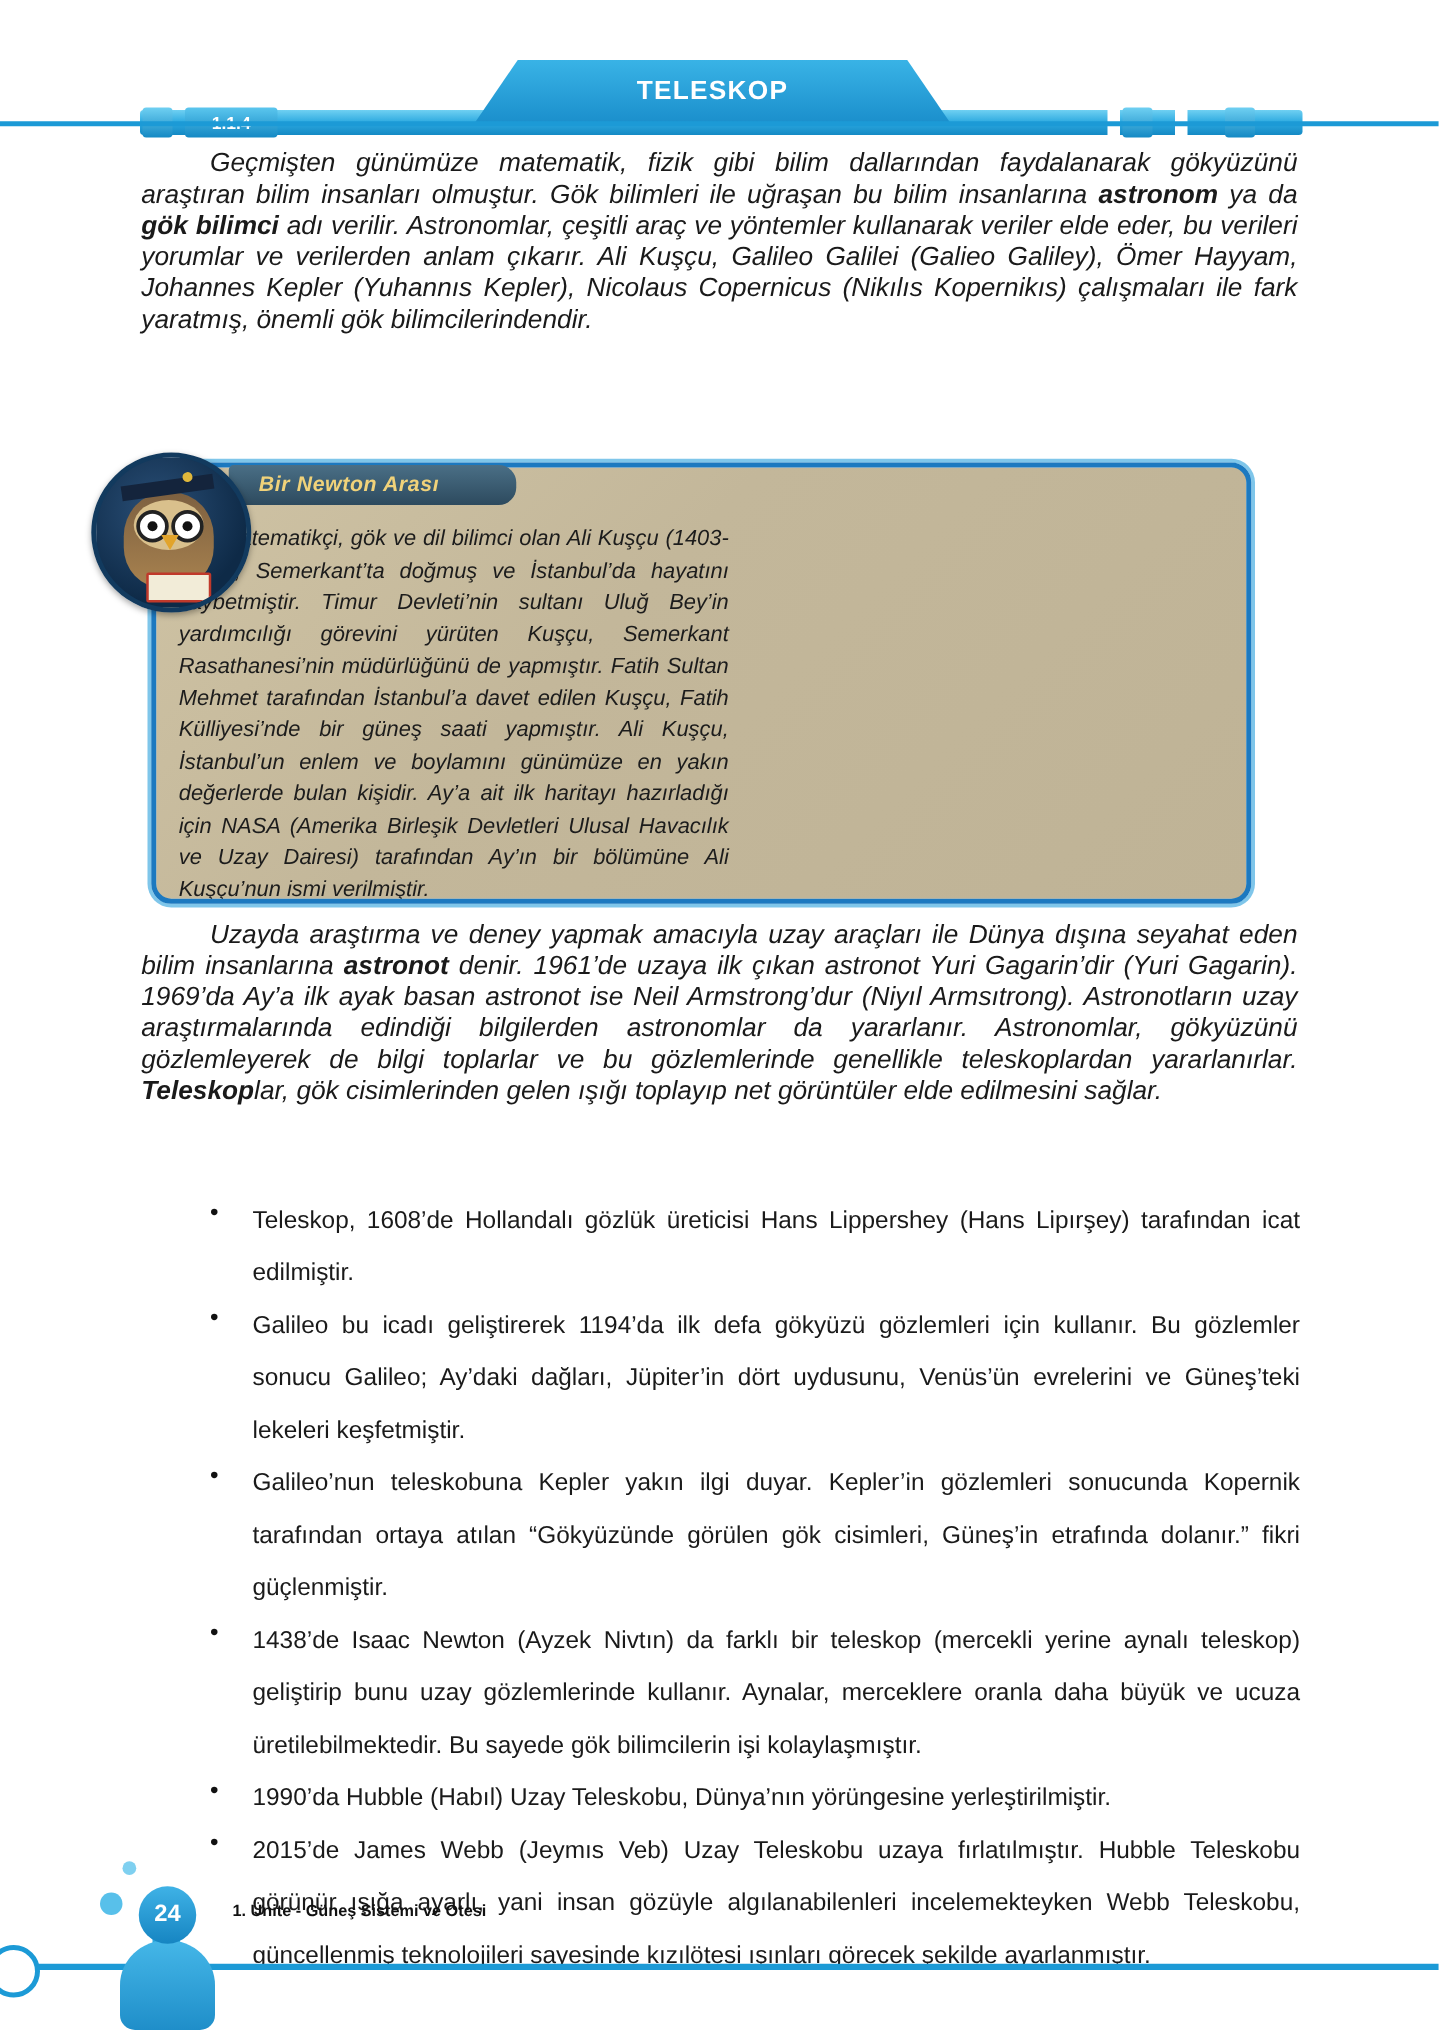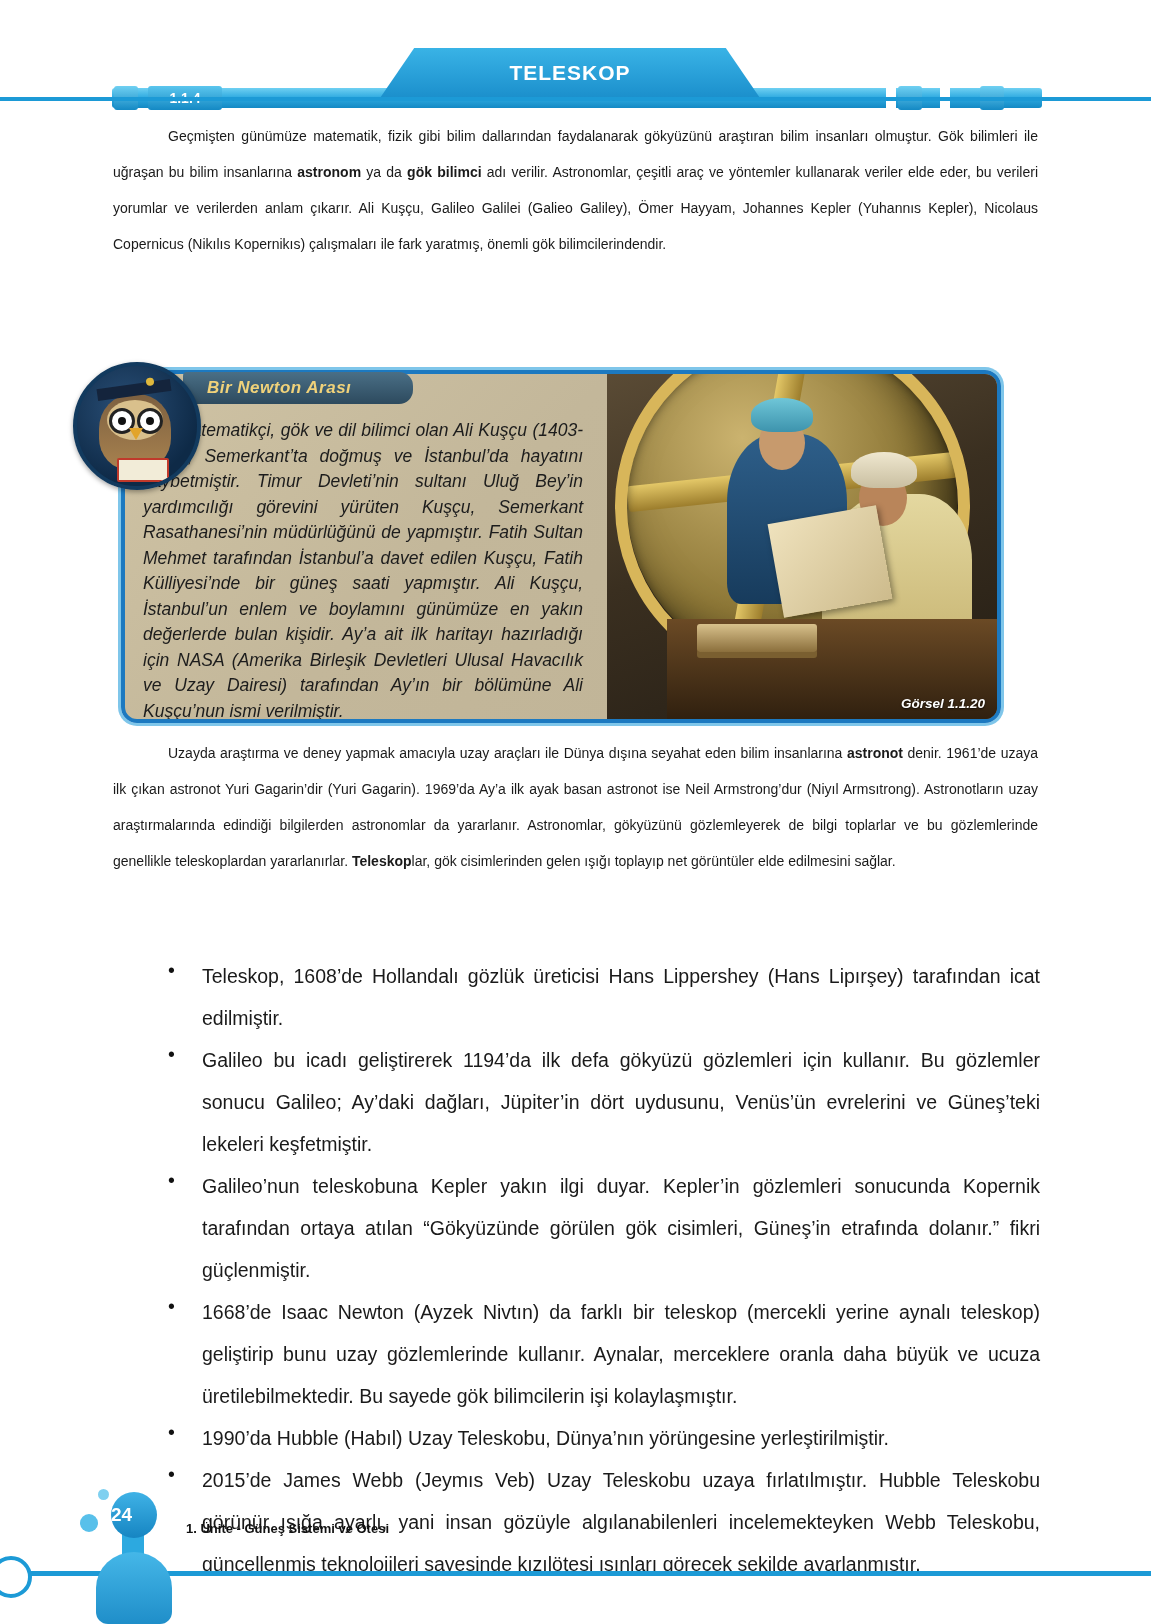--- a/index.html
+++ b/index.html
@@ -94,24 +94,25 @@
 
   
   .content {
     position: absolute;
     top: 118px;
     left: 113px;
     width: 925px;
   }
   p.para {
     margin: 0 0 0 0;
-    font-size: 14px;
-    line-height: 36px;
+    font-size: 21px;
+    line-height: 25px;
     text-align: justify;
     text-indent: 55px;
+    font-style: italic;
   }
   b { font-weight: bold; }
 
   
   .infobox-wrap {
     position: absolute;
     top: 362px;
     left: 113px;
     width: 885px;
     height: 358px;
@@ -460,29 +461,29 @@
     position: absolute;
     left: 4px;
     bottom: 0;
     width: 76px;
     height: 72px;
     border-radius: 50% 50% 12px 12px;
     background: linear-gradient(to bottom, #45b7e8, #1f8ec9);
   }
   .page-number {
     position: absolute;
-    bottom: 86px;
+    bottom: 69px;
     left: 111px;
     width: 46px;
     height: 46px;
     border-radius: 50%;
     background: linear-gradient(to bottom, #3fb2e6, #1685c2);
     display: flex;
     align-items: center;
-    justify-content: flex-start;
+    justify-content: center;
   }
   .page-number span {
     color: #ffffff;
     font-size: 19px;
     font-weight: bold;
   }
   .dot-sm {
     position: absolute;
     bottom: 92px;
     left: 80px;
@@ -538,37 +539,20 @@
   </div>
   <div class="header-rule"></div>
 </div>
 
 <div class="content">
   <p class="para"><span>Geçmişten günümüze matematik, fizik gibi bilim dallarından faydalanarak gökyüzünü araştıran bilim insanları olmuştur. Gök bilimleri ile uğraşan bu bilim insanlarına </span><b>astronom</b><span> ya da </span><b>gök bilimci</b><span> adı verilir. Astronomlar, çeşitli araç ve yöntemler kullanarak veriler elde eder, bu verileri yorumlar ve verilerden anlam çıkarır. Ali Kuşçu, Galileo Galilei (Galieo Galiley), Ömer Hayyam, Johannes Kepler (Yuhannıs Kepler), Nicolaus Copernicus (Nikılıs Kopernikıs) çalışmaları ile fark yaratmış, önemli gök bilimcilerindendir.</span></p>
 </div>
 
 <div class="infobox-wrap">
   <div class="infobox">
-    <div class="infobox-photo">
-      <div class="painting"></div>
-      <div class="globe"></div>
-      <div class="globe-band"></div>
-      <div class="globe-band2"></div>
-      <div class="globe-ring"></div>
-      <div class="figure-a"></div>
-      <div class="head-a"></div>
-      <div class="turban-a"></div>
-      <div class="figure-b"></div>
-      <div class="head-b"></div>
-      <div class="turban-b"></div>
-      <div class="scroll"></div>
-      <div class="table-top"></div>
-      <div class="books"></div>
-      <div class="caption">Görsel 1.1.20</div>
-    </div>
     <div class="infotext">Matematikçi, gök ve dil bilimci olan Ali Kuşçu (1403-1474), Semerkant’ta doğmuş ve İstanbul’da hayatını kaybetmiştir. Timur Devleti’nin sultanı Uluğ Bey’in yardımcılığı görevini yürüten Kuşçu, Semerkant Rasathanesi’nin müdürlüğünü de yapmıştır. Fatih Sultan Mehmet tarafından İstanbul’a davet edilen Kuşçu, Fatih Külliyesi’nde bir güneş saati yapmıştır. Ali Kuşçu, İstanbul’un enlem ve boylamını günümüze en yakın değerlerde bulan kişidir. Ay’a ait ilk haritayı hazırladığı için NASA (Amerika Birleşik Devletleri Ulusal Havacılık ve Uzay Dairesi) tarafından Ay’ın bir bölümüne Ali Kuşçu’nun ismi verilmiştir.</div>
   </div>
   <div class="tag">
     <span>Bir Newton Arası</span>
   </div>
   <div class="owl">
     <div class="owl-body"></div>
     <div class="owl-face"></div>
     <div class="owl-cap"></div>
     <div class="owl-eye l">
@@ -594,21 +578,21 @@
   <div class="bullet-item">
     <div class="bullet-dot">•</div>
     <div class="bullet-text">Galileo bu icadı geliştirerek 1194’da ilk defa gökyüzü gözlemleri için kullanır. Bu gözlemler sonucu Galileo; Ay’daki dağları, Jüpiter’in dört uydusunu, Venüs’ün evrelerini ve Güneş’teki lekeleri keşfetmiştir.</div>
   </div>
   <div class="bullet-item">
     <div class="bullet-dot">•</div>
     <div class="bullet-text">Galileo’nun teleskobuna Kepler yakın ilgi duyar. Kepler’in gözlemleri sonucunda Kopernik tarafından ortaya atılan “Gökyüzünde görülen gök cisimleri, Güneş’in etrafında dolanır.” fikri güçlenmiştir.</div>
   </div>
   <div class="bullet-item">
     <div class="bullet-dot">•</div>
-    <div class="bullet-text">1668’de Isaac Newton (Ayzek Nivtın) da farklı bir teleskop (mercekli yerine aynalı teleskop) geliştirip bunu uzay gözlemlerinde kullanır. Aynalar, merceklere oranla daha büyük ve ucuza üretilebilmektedir. Bu sayede gök bilimcilerin işi kolaylaşmıştır.</div>
+    <div class="bullet-text">1438’de Isaac Newton (Ayzek Nivtın) da farklı bir teleskop (mercekli yerine aynalı teleskop) geliştirip bunu uzay gözlemlerinde kullanır. Aynalar, merceklere oranla daha büyük ve ucuza üretilebilmektedir. Bu sayede gök bilimcilerin işi kolaylaşmıştır.</div>
   </div>
   <div class="bullet-item">
     <div class="bullet-dot">•</div>
     <div class="bullet-text">1990’da Hubble (Habıl) Uzay Teleskobu, Dünya’nın yörüngesine yerleştirilmiştir.</div>
   </div>
   <div class="bullet-item">
     <div class="bullet-dot">•</div>
     <div class="bullet-text">2015’de James Webb (Jeymıs Veb) Uzay Teleskobu uzaya fırlatılmıştır. Hubble Teleskobu görünür ışığa ayarlı, yani insan gözüyle algılanabilenleri incelemekteyken Webb Teleskobu, güncellenmiş teknolojileri sayesinde kızılötesi ışınları görecek şekilde ayarlanmıştır.</div>
   </div>
 </div>

